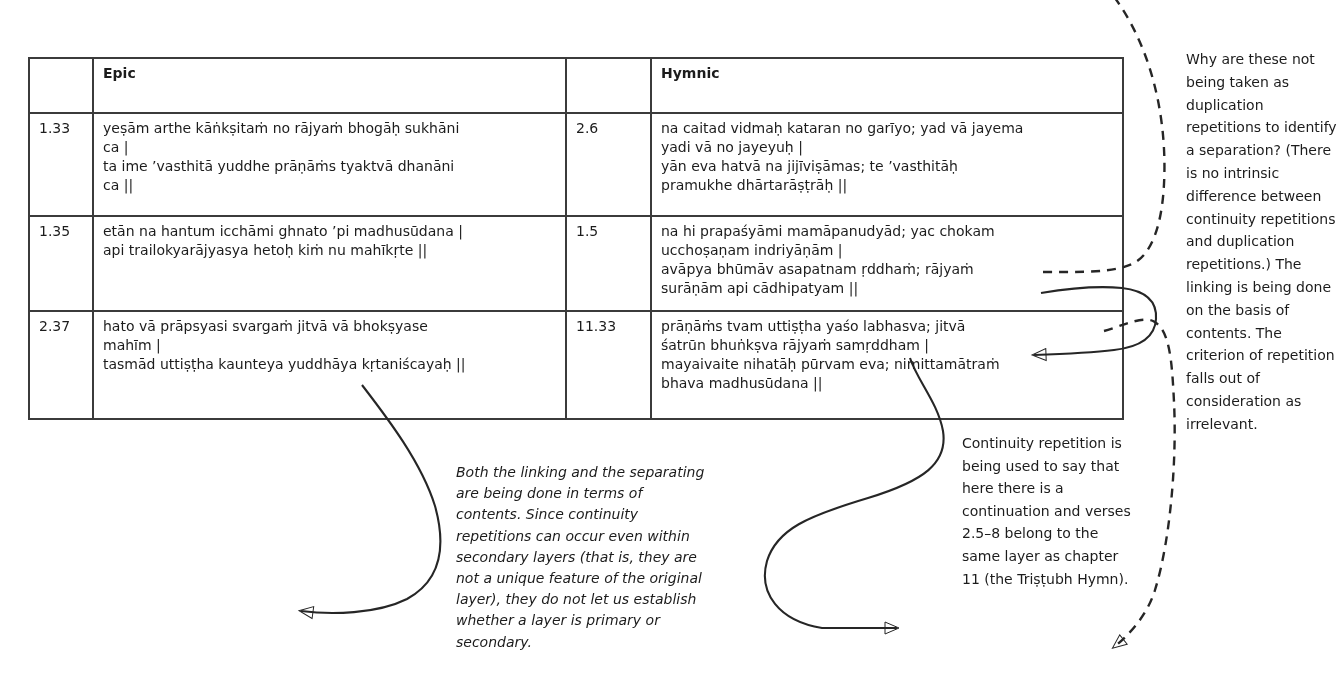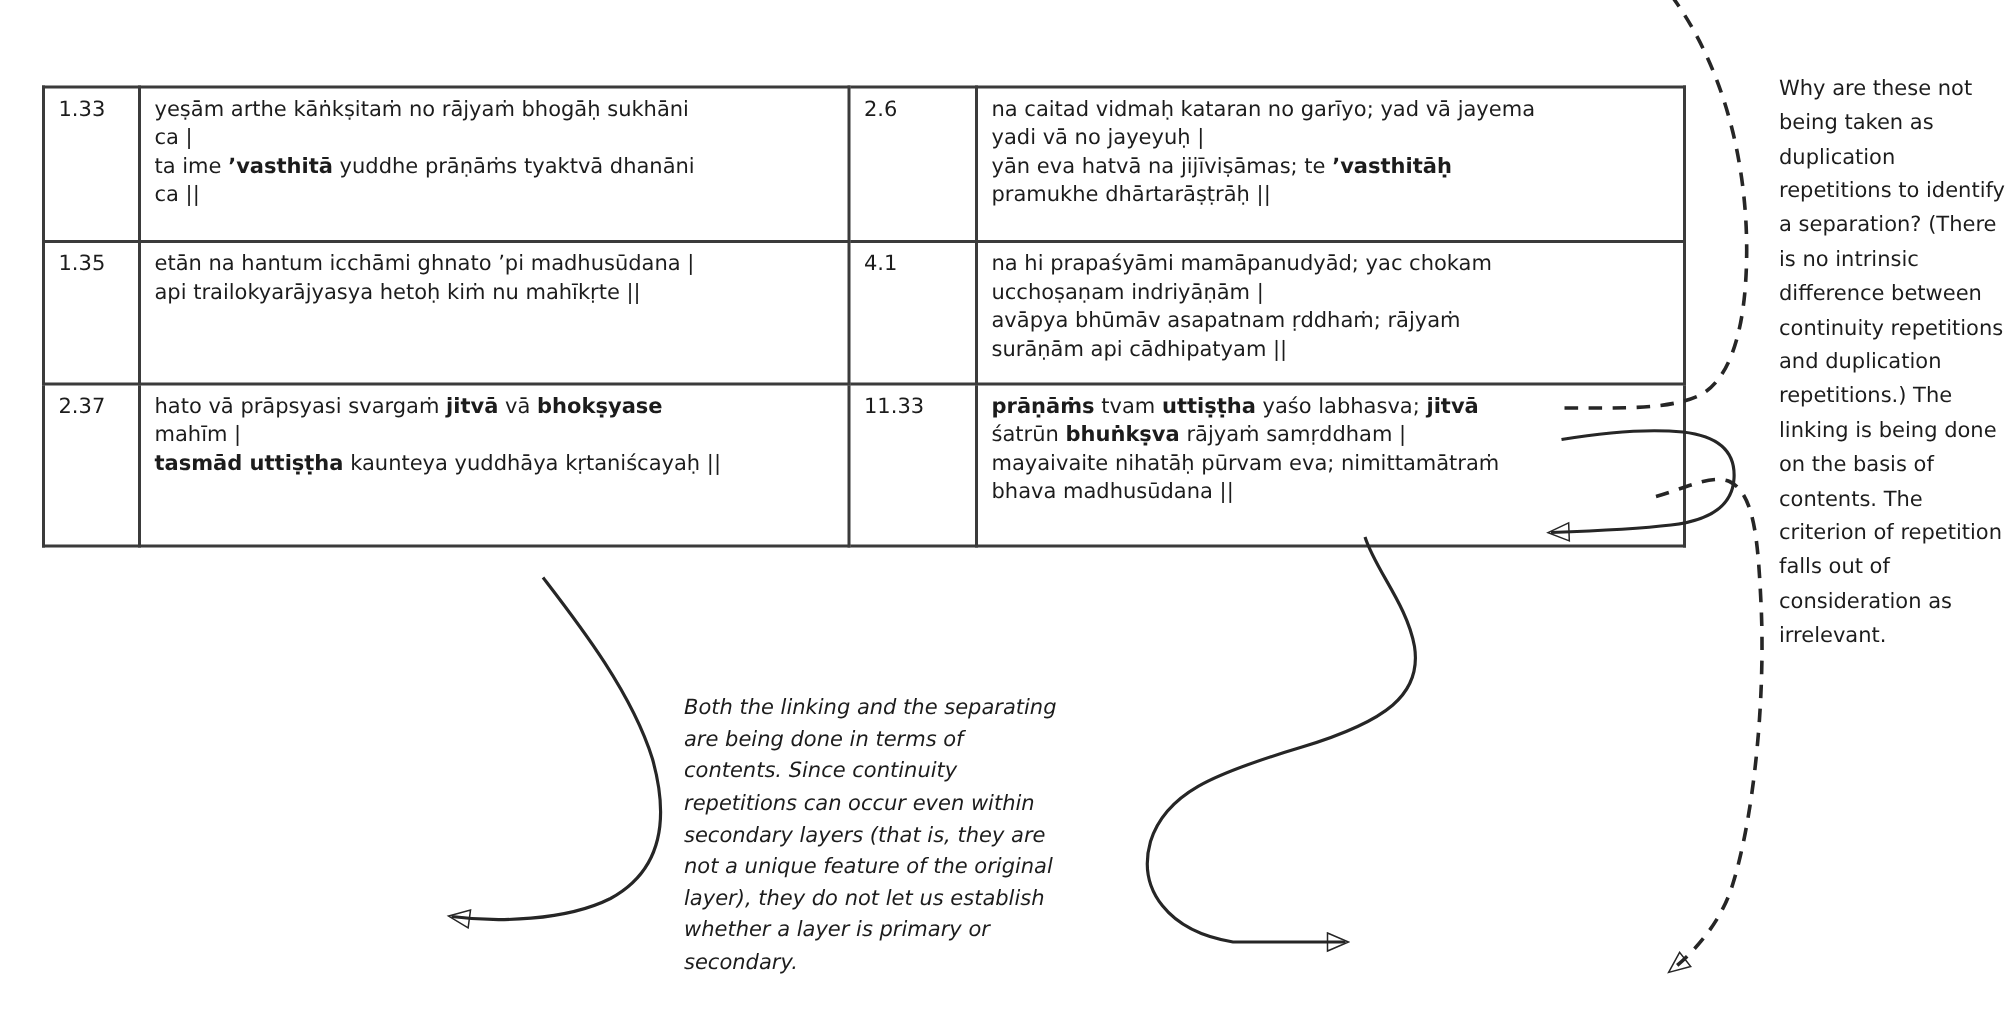--- a/index.html
+++ b/index.html
@@ -27,21 +27,21 @@
     font-size:14px;line-height:19px;
     background:transparent;
   }
   td.ref{padding-left:10px;border-radius:27px;}
   .hdr td{font-weight:bold;}
   tr.r-hdr{height:55px;}
   tr.r-1{height:103px;}
   tr.r-2{height:95px;margin-top:44px;}
   tr.r-3{height:108px;margin-left:26px;}
   .vline{white-space:nowrap;}
-  .b{font-weight:bold;}
+  .b{font-weight:normal;}
   .i{}
   .ann{position:absolute;font-size:14px;z-index:2;}
   .ann-right{left:1186px;top:48px;width:152px;line-height:22.8px;}
   .ann-cont{left:962px;top:432px;width:170px;line-height:22.6px;}
   .ann-center{left:456px;top:462px;width:252px;line-height:21.2px;font-style:italic;}
 </style>
 </head>
 <body>
 
 <div class="canvas">
@@ -60,20 +60,26 @@
   </svg>
 
   <table class="verses">
     <colgroup>
       <col style="width:64px">
         <col style="width:473px">
         <col style="width:85px">
         <col style="width:472px">
     </colgroup>
     <tbody>
+        <tr class="hdr r-hdr">
+      <td class="ref"></td>
+      <td>Epic</td>
+      <td class="ref"></td>
+      <td>Hymnic</td>
+    </tr>
     <tr class="r-1">
       <td class="ref">1.33</td>
       <td>
             <div class="vline"><span>yeṣām arthe kāṅkṣitaṁ no rājyaṁ bhogāḥ sukhāni</span></div>
             <div class="vline"><span>ca |</span></div>
             <div class="vline"><span>ta ime </span><span class="b">’vasthitā</span><span> yuddhe prāṇāṁs tyaktvā dhanāni</span></div>
             <div class="vline"><span>ca ||</span></div>
           </td>
       <td class="ref">2.6</td>
       <td>
@@ -82,21 +88,21 @@
             <div class="vline"><span>yān eva hatvā na jijīviṣāmas; te </span><span class="b">’vasthitāḥ</span></div>
             <div class="vline"><span>pramukhe dhārtarāṣṭrāḥ ||</span></div>
           </td>
     </tr>
     <tr class="r-2">
       <td class="ref">1.35</td>
       <td>
             <div class="vline"><span>etān na hantum icchāmi ghnato ’pi madhusūdana |</span></div>
             <div class="vline"><span>api trailokyarājyasya hetoḥ kiṁ nu </span><span class="i">mahī</span><span>kṛte ||</span></div>
           </td>
-      <td class="ref">4.1</td>
+      <td class="ref">1.5</td>
       <td>
             <div class="vline"><span>na hi prapaśyāmi mamāpanudyād; yac chokam</span></div>
             <div class="vline"><span>ucchoṣaṇam indriyāṇām |</span></div>
             <div class="vline"><span>avāpya bhūmāv asapatnam </span><span class="i">ṛddhaṁ</span><span>; </span><span class="i">rājyaṁ</span></div>
             <div class="vline"><span>surāṇām api cādhipatyam ||</span></div>
           </td>
     </tr>
     <tr class="r-3">
       <td class="ref">2.37</td>
       <td>
@@ -112,14 +118,15 @@
             <div class="vline"><span>bhava madhusūdana ||</span></div>
           </td>
     </tr>
   </tbody>
     </table>
 
   <div class="ann ann-right">Why are these not being taken as duplication repetitions to identify a separation? (There is no intrinsic difference between continuity repetitions and duplication repetitions.) The linking is being done on the basis of contents. The criterion of repetition falls out of consideration as irrelevant.</div>
 
   <div class="ann ann-center">Both the linking and the separating are being done in terms of contents. Since continuity repetitions can occur even within secondary layers (that is, they are not a unique feature of the original layer), they do not let us establish whether a layer is primary or secondary.</div>
 
+  <div class="ann ann-cont">Continuity repetition is being used to say that here there is a continuation and verses 2.5–8 belong to the same layer as chapter 11 (the Triṣṭubh Hymn).</div>
 
 </div>
 
 </body></html>

